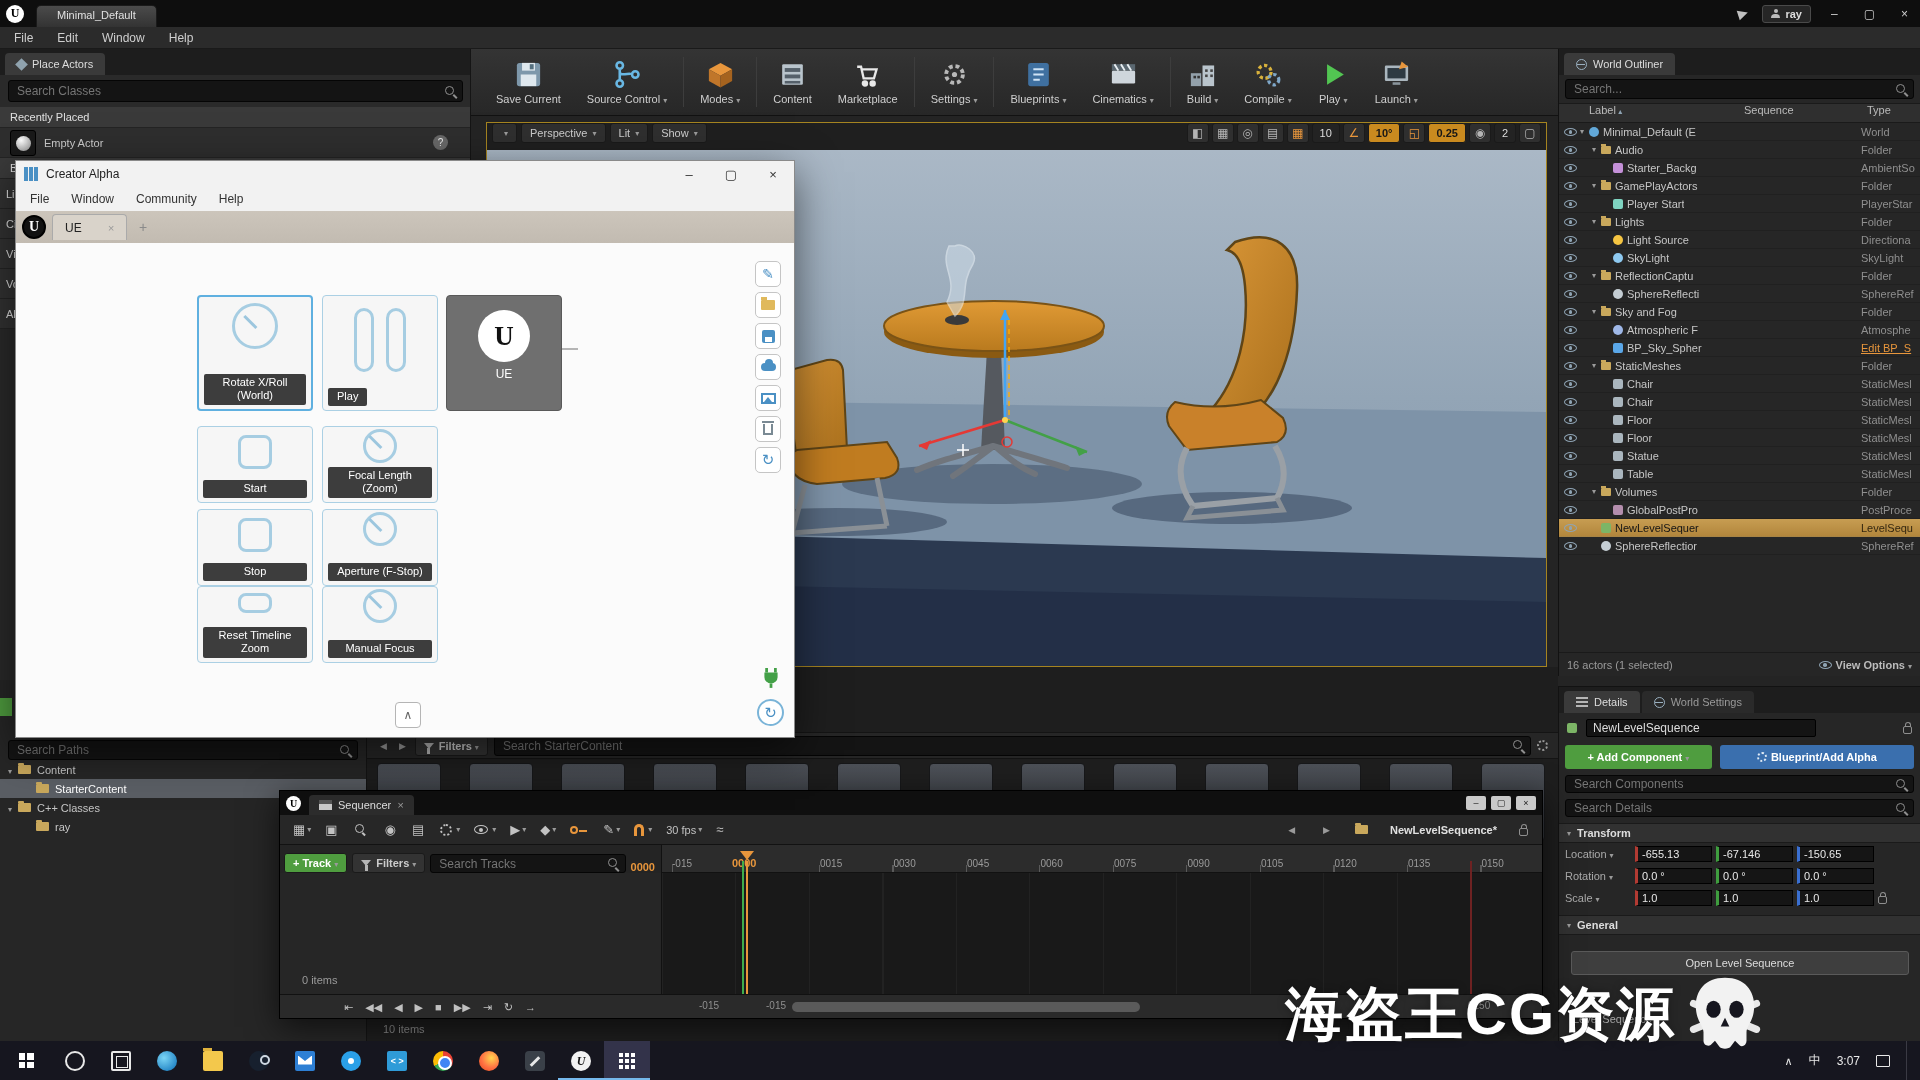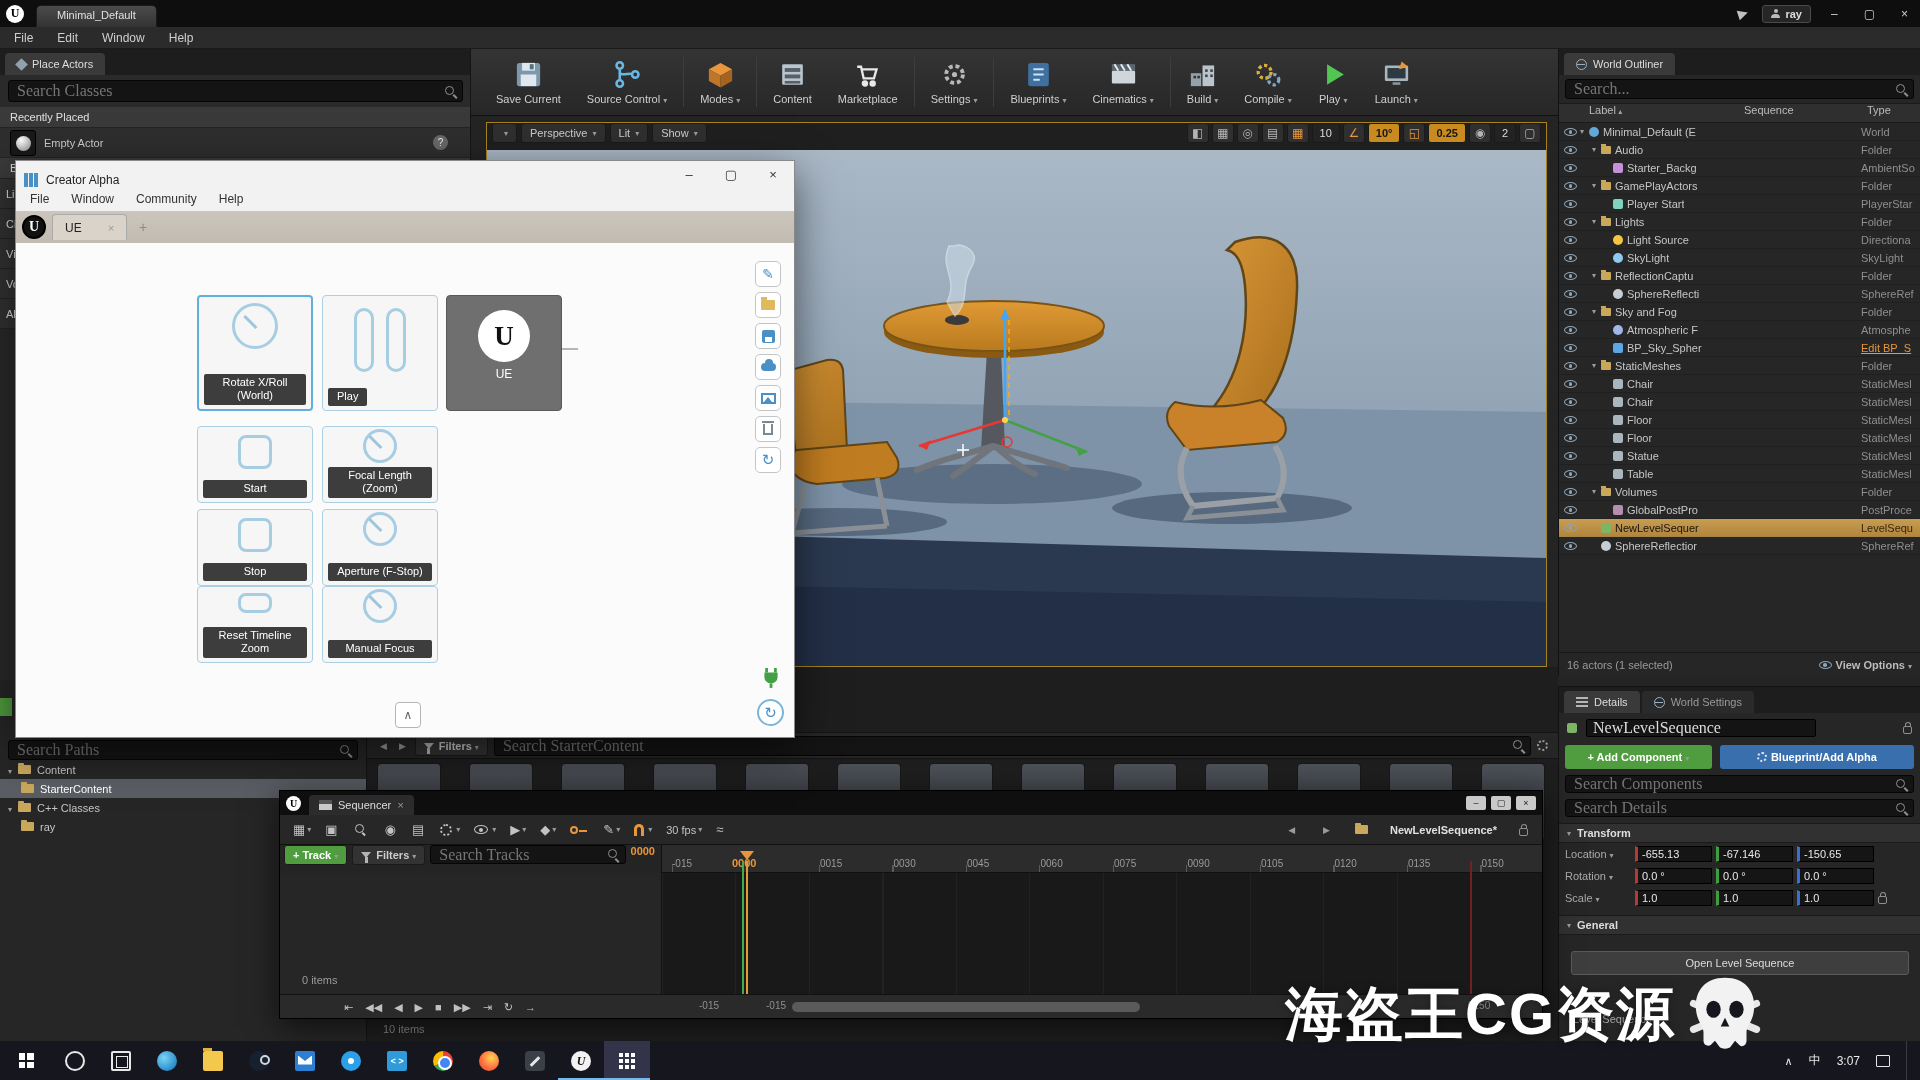--- a/index.html
+++ b/index.html
@@ -1,19 +1,19 @@
 <!DOCTYPE html>
 <html><head>
 <meta charset="utf-8">
 <style>
 *{margin:0;padding:0;box-sizing:border-box}
 html,body{width:1920px;height:1080px;overflow:hidden;background:#141414}
 body{font-family:"Liberation Sans","DejaVu Sans",sans-serif;font-size:12px;color:#c8c8c8}
 #app{position:relative;width:1920px;height:1080px;background:#242424;overflow:hidden}
-input{background:none;border:none;outline:none;color:#ccc;font-size:16px;font-family:Liberation Serif, serif;width:100%}
+input{background:none;border:none;outline:none;color:#ccc;font-size:12px;font-family:Liberation Sans, sans-serif;width:100%}
 
 .search{position:relative;background:#141414;border:1px solid #050505;border-radius:3px;height:22px;display:flex;align-items:center;padding:0 22px 0 8px;color:#9a9a9a}
 .search .lens{position:absolute;right:5px}
 .lens{width:13px;height:13px;position:relative;display:inline-block;color:#8f8f8f}
 .lens::before{content:"";position:absolute;left:1px;top:1px;width:7px;height:7px;border:1.5px solid currentColor;border-radius:50%}
 .lens::after{content:"";position:absolute;left:9.5px;top:9.5px;width:4.5px;height:1.8px;background:currentColor;transform:rotate(45deg);transform-origin:0 0}
 .dd::after{content:"▾";font-size:8px;margin-left:3px;color:#9a9a9a}
 .ico-eye{width:13px;height:8px;border:1.3px solid #8fa4b4;border-radius:50%;position:relative;display:inline-block}
 .ico-eye::after{content:"";position:absolute;left:3.5px;top:1.5px;width:3.5px;height:3.5px;border-radius:50%;background:#8fa4b4}
 .ico-lock{width:9px;height:8px;border:1.5px solid #8f8f8f;border-radius:2px;position:relative;display:inline-block;margin-top:4px}
@@ -125,21 +125,21 @@
 .tr-field.x{border-left:3px solid #b23b33}
 .tr-field.y{border-left:3px solid #3f9d3f}
 .tr-field.z{border-left:3px solid #3a6fd0}
 #open-seq-btn{position:absolute;left:12px;top:264px;width:338px;height:24px;background:#3e3e3e;border:1px solid #5a5a5a;border-radius:3px;color:#ddd;font-size:11px;font-family:inherit}
 #lvlseq-label{position:absolute;left:14px;top:326px;font-size:11px;color:#aaa}
 
 #cb-sources{position:absolute;left:0;top:680px;width:367px;height:361px;background:#262626;border-right:1px solid #141414}
 #cb-addnew{position:absolute;left:0;top:18px;width:12px;height:18px;background:#4f9d3f}
 #cb-sources .search{margin:60px 8px 0;height:20px}
 .cbt-row{height:19px;display:flex;align-items:center;gap:6px;padding-left:8px;font-size:11px;color:#c6c6c6}
-.cbt-row.t1{padding-left:15px}
+.cbt-row.t1{padding-left:30px}
 .cbt-row.selected{background:#5a5e64;color:#fff}
 .cbt-row.t0 .exp2::after{content:"▾";font-size:8px;color:#9a9a9a}
 #cb-main{position:absolute;left:367px;top:667px;width:1191px;height:374px;background:#1e1e1e}
 .cb-navrow{position:absolute;left:0;top:65px;width:100%;height:27px;background:#262626;border-top:1px solid #141414;border-bottom:1px solid #141414;display:flex;align-items:center;gap:6px;padding:0 10px}
 .chip{height:20px;background:#333;border:1px solid #1a1a1a;border-radius:3px;display:flex;align-items:center;gap:5px;padding:0 8px;font-size:11px;color:#ccc}
 .chip.green{background:#4f9d3f;color:#fff;font-weight:bold}
 .cb-navrow .search{flex:1;height:20px}
 .thumbs{position:absolute;left:10px;top:96px;display:flex;gap:28px}
 .thumb{width:64px;height:78px;background:linear-gradient(#4c5057,#303338);border:1px solid #17181a;border-radius:4px}
 .cb-status{position:absolute;left:16px;bottom:6px;font-size:11px;color:#8a8a8a}
@@ -163,21 +163,21 @@
 .sq-shape[data-icon="lens"]::before{content:"";position:absolute;left:1px;top:1px;width:7px;height:7px;border:1.5px solid currentColor;border-radius:50%}
 .sq-shape[data-icon="lens"]::after{content:"";position:absolute;left:9px;top:9px;width:4px;height:1.8px;background:currentColor;transform:rotate(45deg);transform-origin:0 0}
 .sq-shape[data-icon="eye"]{width:14px;height:9px;border:1.5px solid #c2c2c2;border-radius:50%}
 .sq-shape[data-icon="eye"]::before{content:"";position:absolute;left:4px;top:1.5px;width:4px;height:4px;border-radius:50%;background:#c2c2c2}
 .sq-shape[data-icon="gear"]{width:12px;height:12px;border:2px dotted #c2c2c2;border-radius:50%}
 .sq-shape[data-icon="key"]{width:8px;height:8px;border:2px solid #e8963c;border-radius:50%;margin-right:7px}
 .sq-shape[data-icon="key"]::after{content:"";position:absolute;left:7px;top:2px;width:8px;height:2.5px;background:#e8963c}
 .sq-shape[data-icon="magnet"]{width:10px;height:12px;border:3px solid #e8963c;border-top:none;border-radius:0 0 5px 5px;transform:rotate(180deg)}
 .sq-right{margin-left:auto;display:flex;align-items:center;gap:22px;padding-right:8px}
 .crumb{font-size:11px;font-weight:bold;color:#e0e0e0}
-.sq-trackhead{position:absolute;left:0;top:54px;width:382px;height:28px;background:#242424;border-right:1px solid #111;display:flex;align-items:flex-start;gap:5px;padding:0 4px}
+.sq-trackhead{position:absolute;left:0;top:54px;width:382px;height:28px;background:#242424;border-right:1px solid #111;display:flex;align-items:flex-end;gap:5px;padding:0 4px}
 .sq-trackhead .search{flex:1;height:19px}
 .timefield{color:#e8963c;font-weight:bold;font-size:11px;padding-right:2px}
 .sq-ruler{position:absolute;left:382px;top:54px;right:0;height:28px;background:#2c2c2c;border-bottom:1px solid #111;overflow:hidden}
 .sq-ruler::after{content:"";position:absolute;left:10px;right:0;bottom:0;height:7px;background:repeating-linear-gradient(90deg,#5a5a5a 0 1px,transparent 1px 73.5px)}
 .r-first{position:absolute;left:10px;bottom:3px;font-size:10px;color:#9a9a9a}
 .ph-label{position:absolute;left:70px;bottom:3px;font-size:11px;font-weight:bold;color:#e8963c}
 .r-cells{position:absolute;left:158px;bottom:3px;display:flex}
 .r-cell{width:73.5px;flex:none;font-size:10px;color:#9a9a9a}
 .sq-tracks{position:absolute;left:0;top:82px;width:382px;bottom:24px;background:#262626;border-right:1px solid #111}
 .items0{position:absolute;left:22px;bottom:8px;font-size:11px;color:#9a9a9a}
@@ -188,21 +188,21 @@
 .ph-flag{position:absolute;left:460px;top:60px;width:0;height:0;border:7px solid transparent;border-top:9px solid #e8963c}
 .endline{position:absolute;left:1190px;top:70px;bottom:24px;width:2px;background:#6e2222}
 .sq-bottom{position:absolute;left:0;bottom:0;width:100%;height:24px;background:#2a2a2a;border-top:1px solid #111}
 .transport{position:absolute;left:64px;top:0;height:24px;display:flex;align-items:center;gap:12px}
 .tpb{color:#c0c0c0;font-size:11px}
 .rng{position:absolute;top:5px;font-size:10px;color:#8f8f8f}
 .rng.a{left:419px}.rng.b{left:486px}.rng.c{left:1188px}
 .scrollthumb{position:absolute;left:512px;top:7px;width:348px;height:10px;background:#5a5a5a;border-radius:5px}
 
 #creator{position:absolute;left:15px;top:160px;width:780px;height:578px;background:#f2f2f2;border:1px solid #8a8a8a;box-shadow:0 12px 40px rgba(0,0,0,0.55);z-index:60;color:#222}
-.cw-title{height:26px;display:flex;align-items:flex-end;padding-left:8px;gap:8px;font-size:12px;color:#222}
+.cw-title{height:26px;display:flex;align-items:center;padding-left:8px;gap:8px;font-size:12px;color:#222}
 .cw-ico{width:14px;height:14px;background:linear-gradient(90deg,#4a90c4 0 4px,#f2f2f2 4px 5px,#4a90c4 5px 9px,#f2f2f2 9px 10px,#4a90c4 10px 14px)}
 .cw-ctl{margin-left:auto;display:flex;height:100%}
 .cw-ctl span{width:42px;display:flex;align-items:center;justify-content:center;color:#333;font-size:13px}
 .cw-menu{height:24px;display:flex;align-items:center;gap:22px;padding-left:14px;font-size:12px;color:#333}
 .cw-tabs{height:32px;background:linear-gradient(#ccc5bb,#c2bbb1);display:flex;align-items:center;position:relative}
 .cw-tabs .ue-logo{width:24px;height:24px;font-size:14px;background:#111;color:#fff;margin-left:6px;border:2px solid #000}
 .cw-tab{margin-left:6px;height:26px;background:#d9d3ca;border:1px solid #aaa;border-bottom:none;border-radius:4px 4px 0 0;display:flex;align-items:center;gap:26px;padding:0 12px;font-size:12px;color:#222}
 .cw-plus::after{content:"+";color:#8a8a8a;font-size:14px;margin-left:12px}
 .cw-body{position:absolute;left:0;top:82px;right:0;bottom:0;background:#fbfbfb}
 .cbtn{position:absolute;background:#f6f6f6;border:1.5px solid #abd0e4;border-radius:4px}

